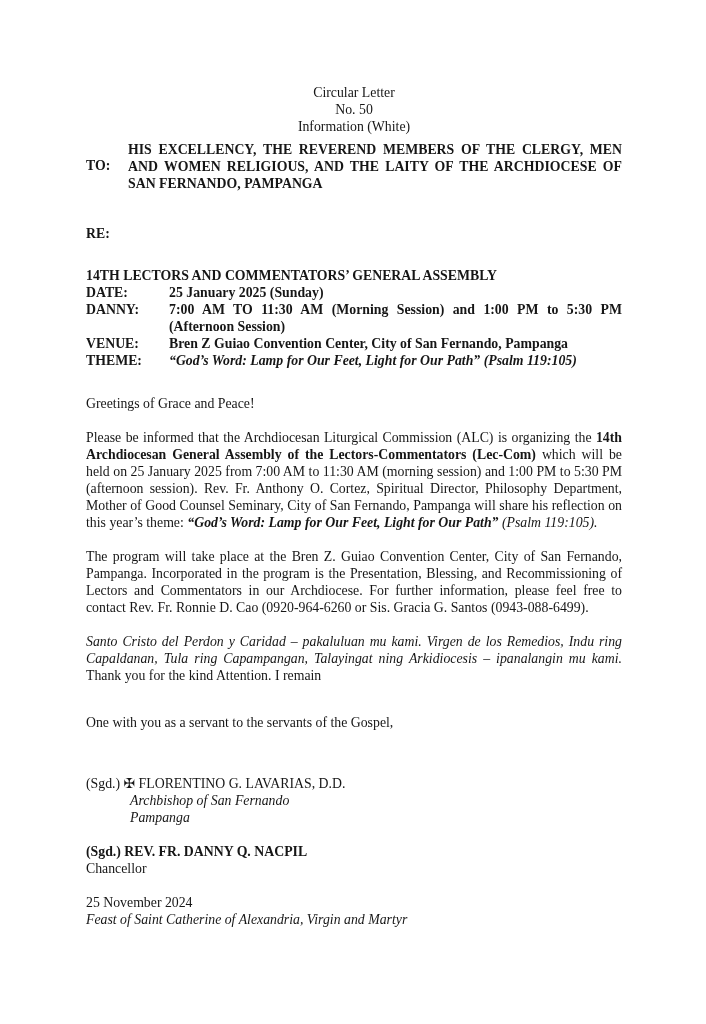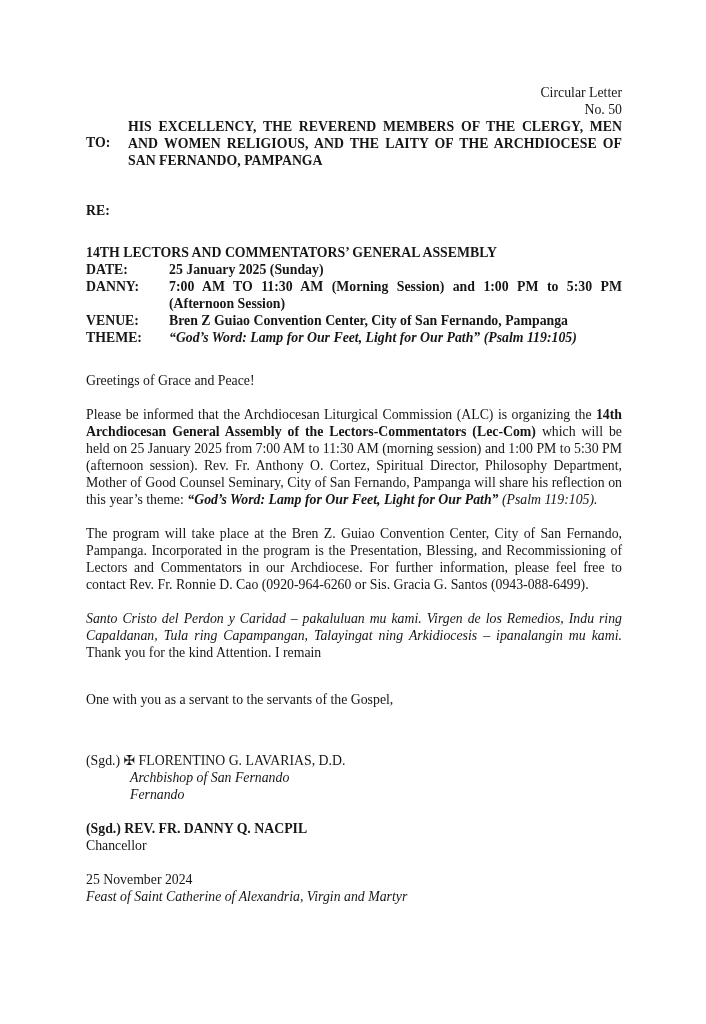--- a/index.html
+++ b/index.html
@@ -16,22 +16,22 @@
     line-height: 17px;
     color: #161616;
   }
   .page {
     box-sizing: border-box;
     width: 706px;
     height: 1024px;
     padding: 84px 84px 0 86px;
   }
   .header-block {
-    text-align: right;
-    margin-bottom: 0;
+    text-align: center;
+    margin-bottom: 6px;
   }
   .row {
     display: flex;
     align-items: flex-start;
   }
   .addr-label {
     flex: 0 0 42px;
     font-weight: bold;
     margin-top: 16px;
   }
@@ -81,20 +81,21 @@
   .footer-feast { font-style: italic; }
 </style>
 </head>
 <body>
 
 <div class="page">
 
   <div class="header-block">
     <div>Circular Letter</div>
     <div>No. 50</div>
+    <div>Information (White)</div>
   </div>
 
   <div class="row to-row">
     <div class="addr-label">TO:</div>
     <div class="to-text">HIS EXCELLENCY, THE REVEREND MEMBERS OF THE CLERGY, MEN AND WOMEN RELIGIOUS, AND THE LAITY OF THE ARCHDIOCESE OF SAN FERNANDO, PAMPANGA</div>
   </div>
 
   <div class="row re-block">
     <div class="addr-label">RE:</div>
     <div class="re-content">
@@ -124,21 +125,21 @@
 
   <div class="para">The program will take place at the Bren Z. Guiao Convention Center, City of San Fernando, Pampanga. Incorporated in the program is the Presentation, Blessing, and Recommissioning of Lectors and Commentators in our Archdiocese. For further information, please feel free to contact Rev. Fr. Ronnie D. Cao (0920-964-6260 or Sis. Gracia G. Santos (0943-088-6499).</div>
 
   <div class="para gap2"><span class="i">Santo Cristo del Perdon y Caridad – pakaluluan mu kami. Virgen de los Remedios, Indu ring Capaldanan, Tula ring Capampangan, Talayingat ning Arkidiocesis – ipanalangin mu kami.</span><span> Thank you for the kind Attention. I remain</span></div>
 
   <div class="valediction">One with you as a servant to the servants of the Gospel,</div>
 
   <div class="sig1">
     <div class="sig1-name"><span>(Sgd.) </span><span>✠</span><span> FLORENTINO G. LAVARIAS, D.D.</span></div>
     <div class="sig1-sub">Archbishop of San Fernando</div>
-    <div class="sig1-sub">Fernando</div>
+    <div class="sig1-sub">Pampanga</div>
   </div>
 
   <div class="sig2">
     <div class="sig2-name">(Sgd.) REV. FR. DANNY Q. NACPIL</div>
     <div class="sig2-title">Chancellor</div>
   </div>
 
   <div class="footer-block">
     <div>25 November 2024</div>
     <div class="footer-feast">Feast of Saint Catherine of Alexandria, Virgin and Martyr</div>

